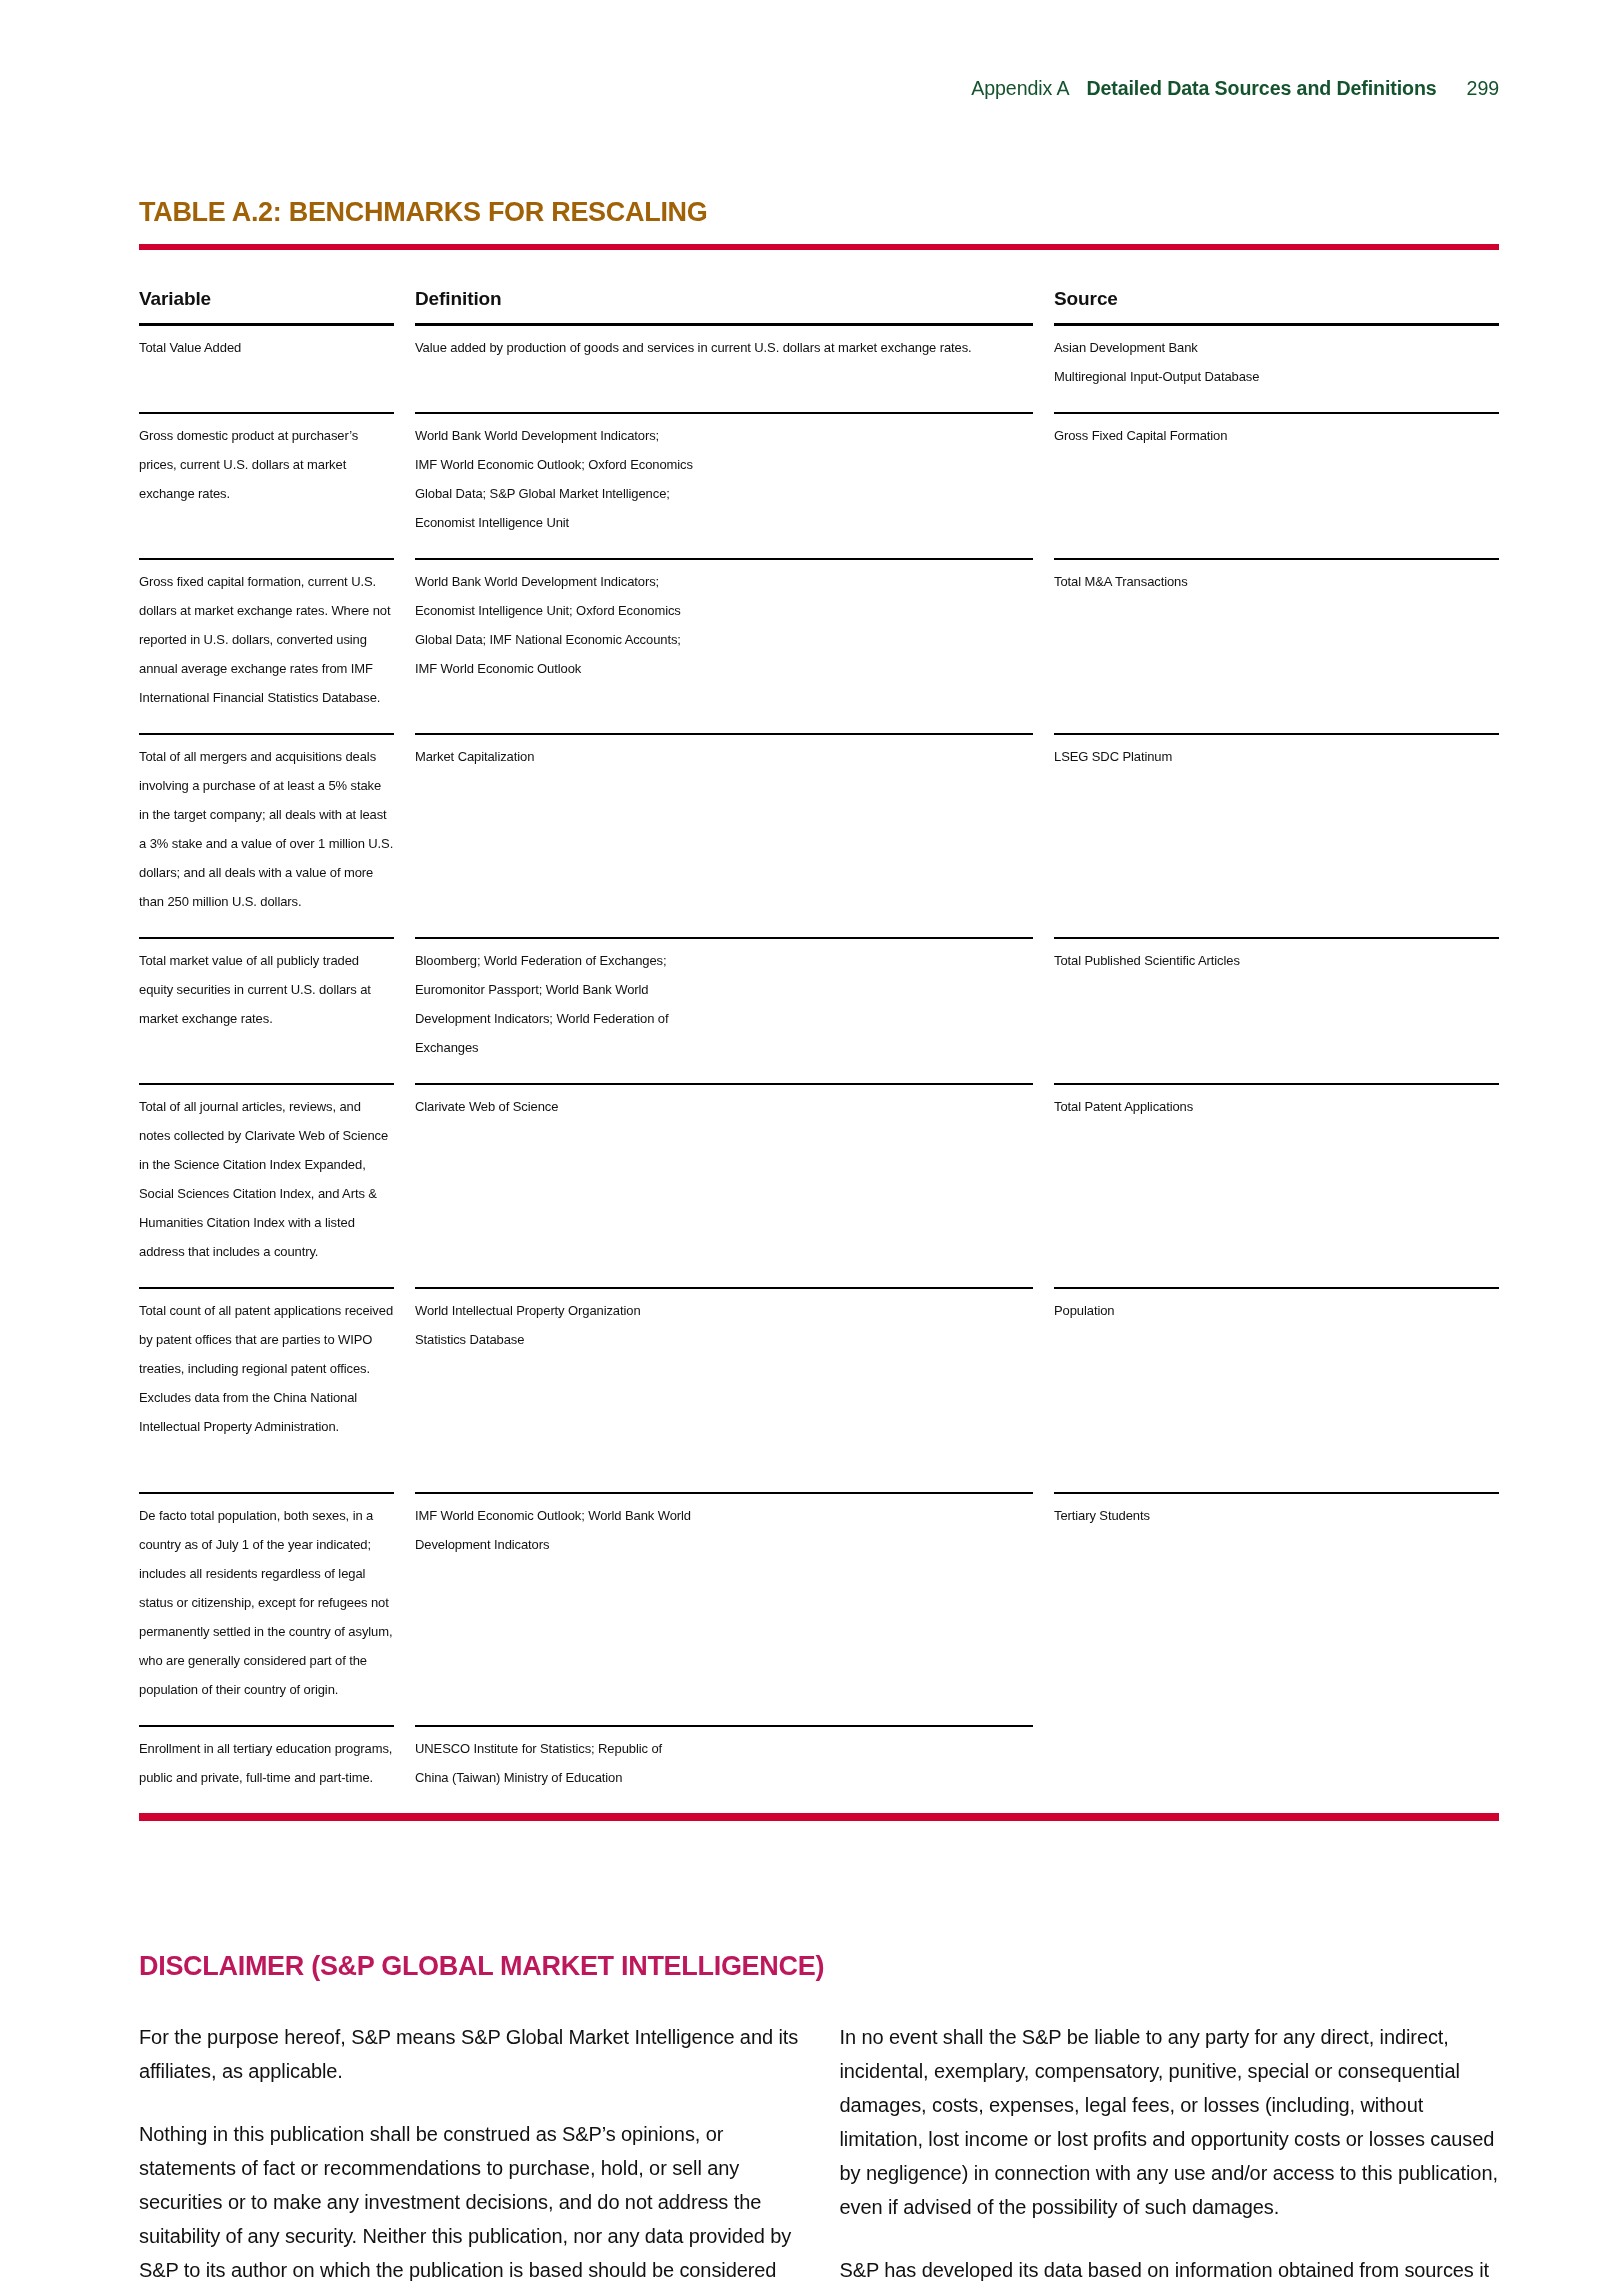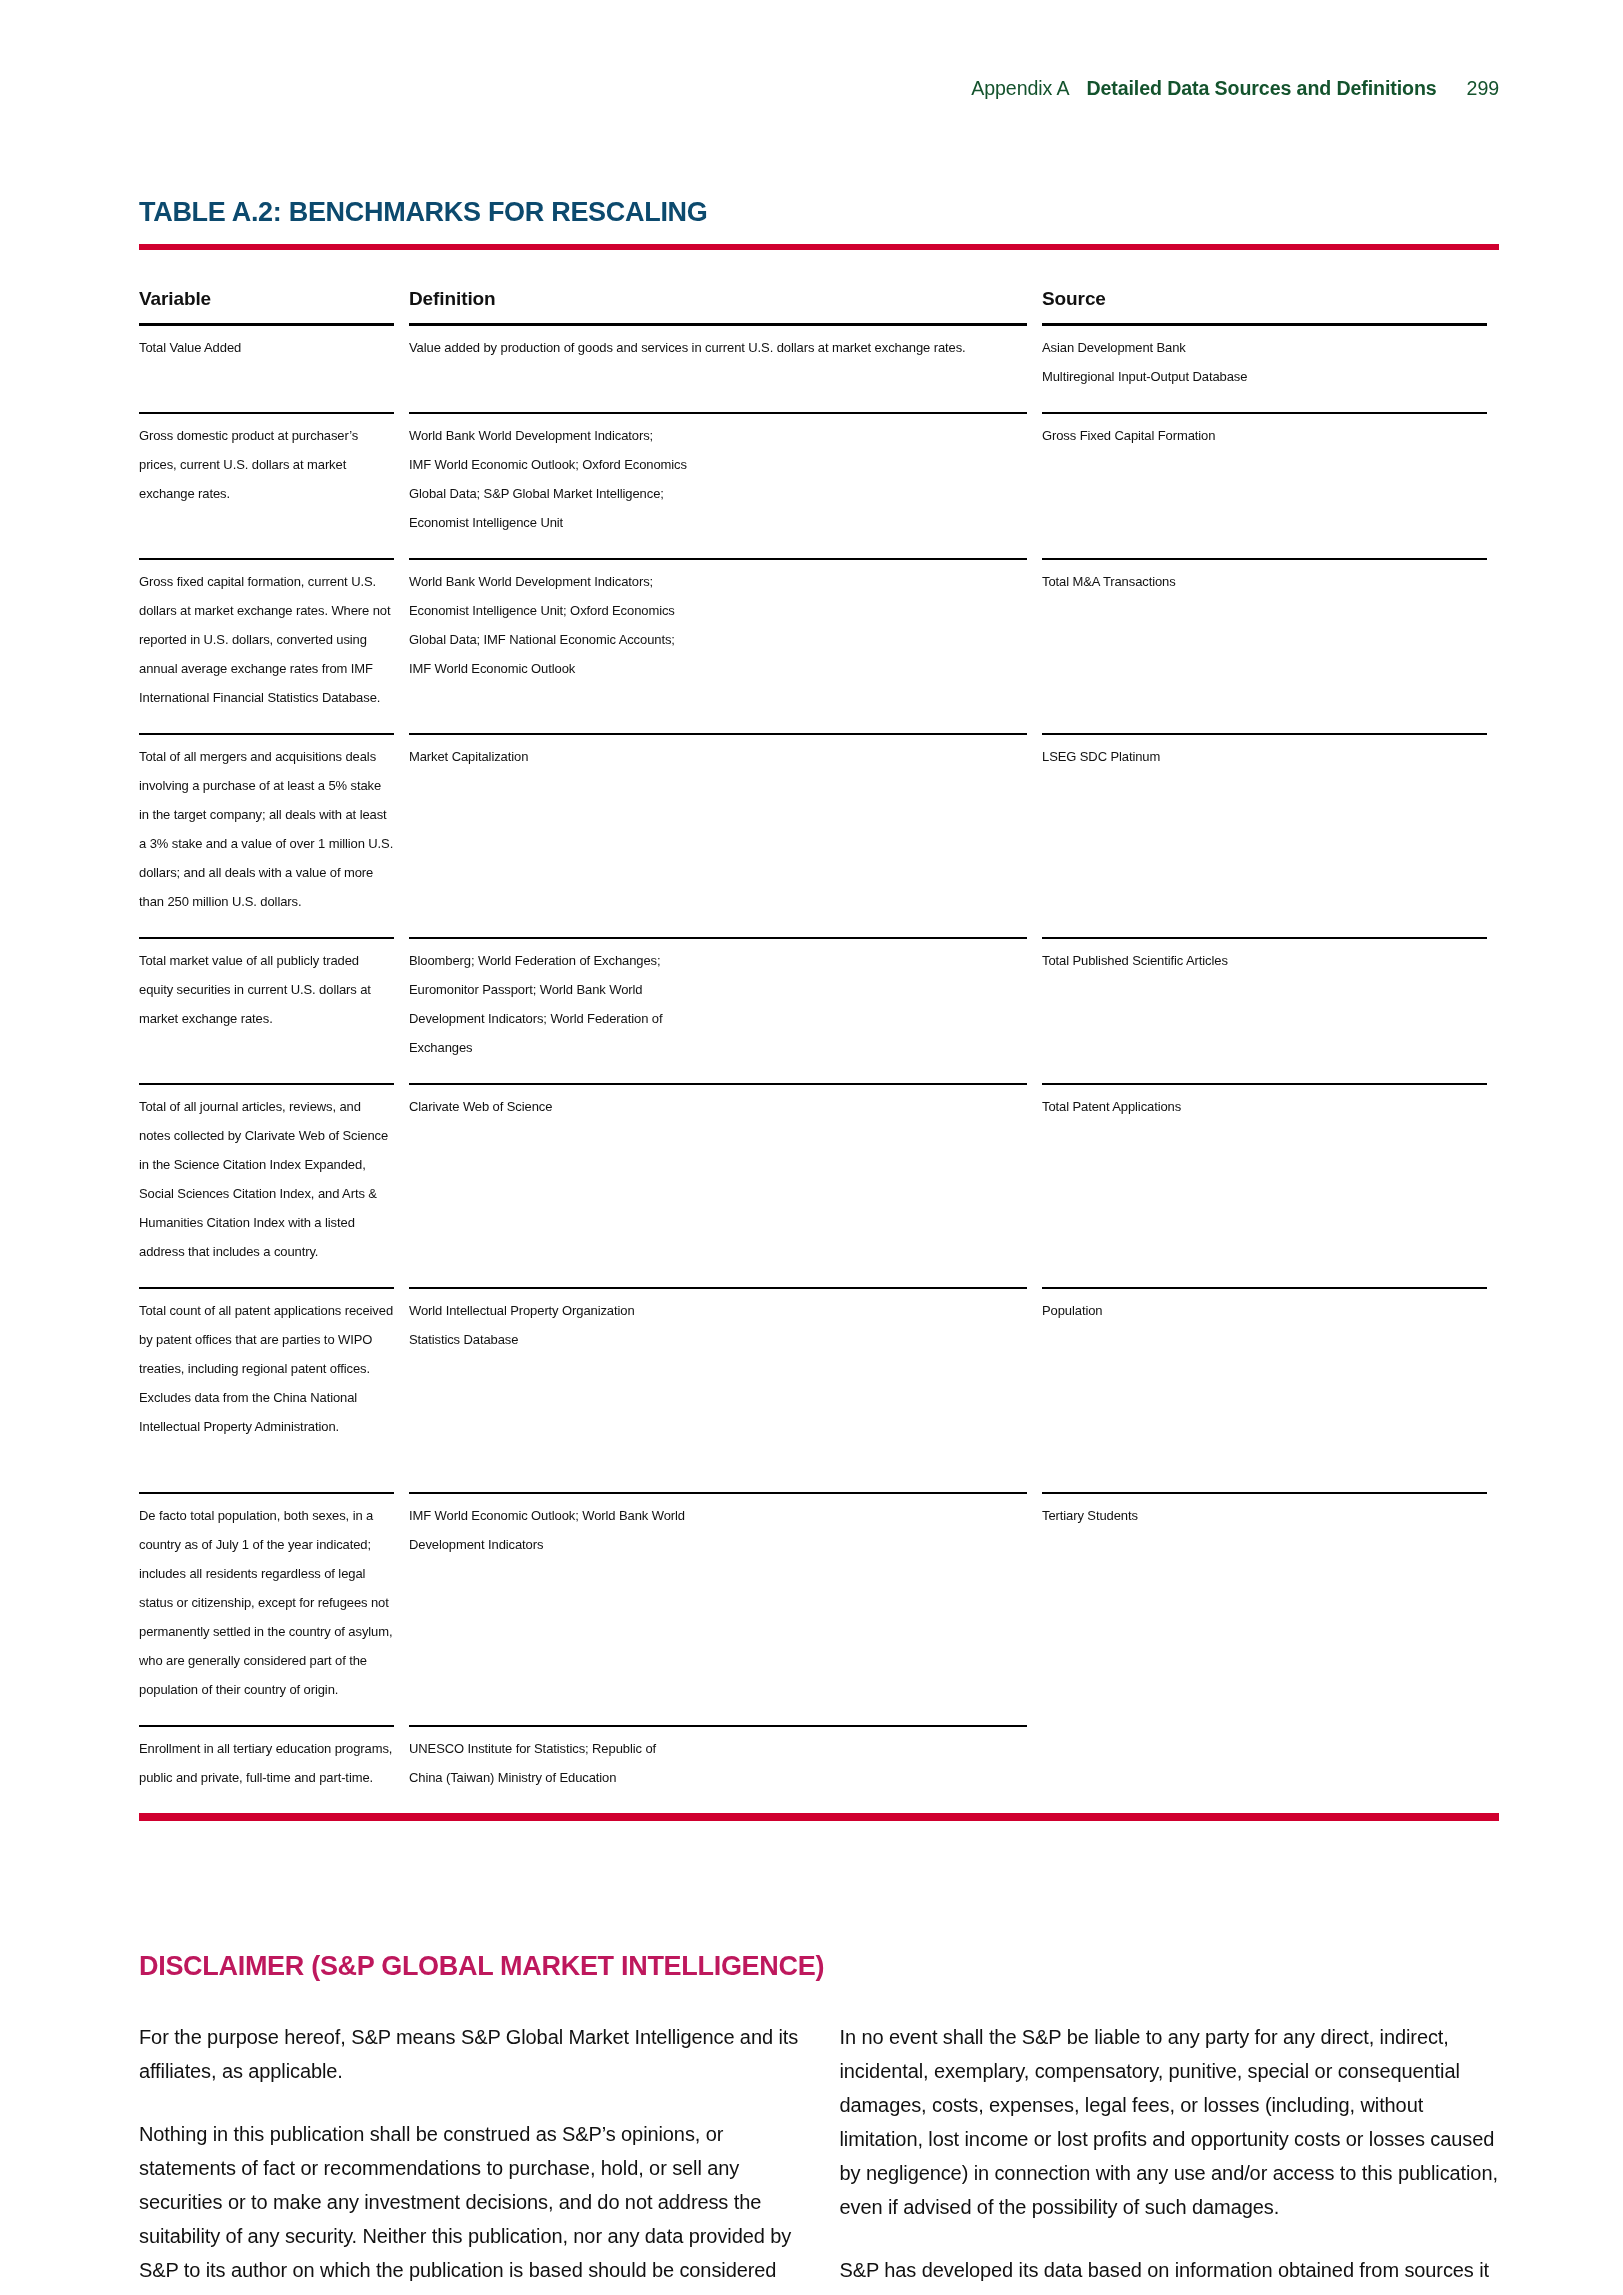--- a/index.html
+++ b/index.html
@@ -19,33 +19,33 @@
     letter-spacing:-0.1px;
     margin-bottom:97px;
     color:#14532d;
   }
   .pg-header .appendix { font-weight:normal; }
   .pg-header .doc-title { font-weight:bold; margin-left:17px; }
   .pg-header .pg-num { font-weight:normal; margin-left:30px; }
 
   
   .table-title {
-    color:#0c4a6e;
+    color:#a16207;
     font-size:27px;
     font-weight:bold;
     letter-spacing:-0.3px;
     margin:0 0 15.7px 0;
   }
   .rule-red-top { height:5.9px; background:#D0002F; margin-bottom:38px; }
   .rule-red-bottom { height:8.5px; background:#D0002F; }
 
   .bench-table {
     display:grid;
     grid-template-columns:255px 618px 445px;
-    column-gap:15px;
+    column-gap:21px;
   }
   .th {
     font-size:19px;
     font-weight:bold;
     letter-spacing:-0.1px;
     padding:0 0 13px 0;
     border-bottom:3.9px solid #000000;
   }
   .td {
     font-size:13px;

